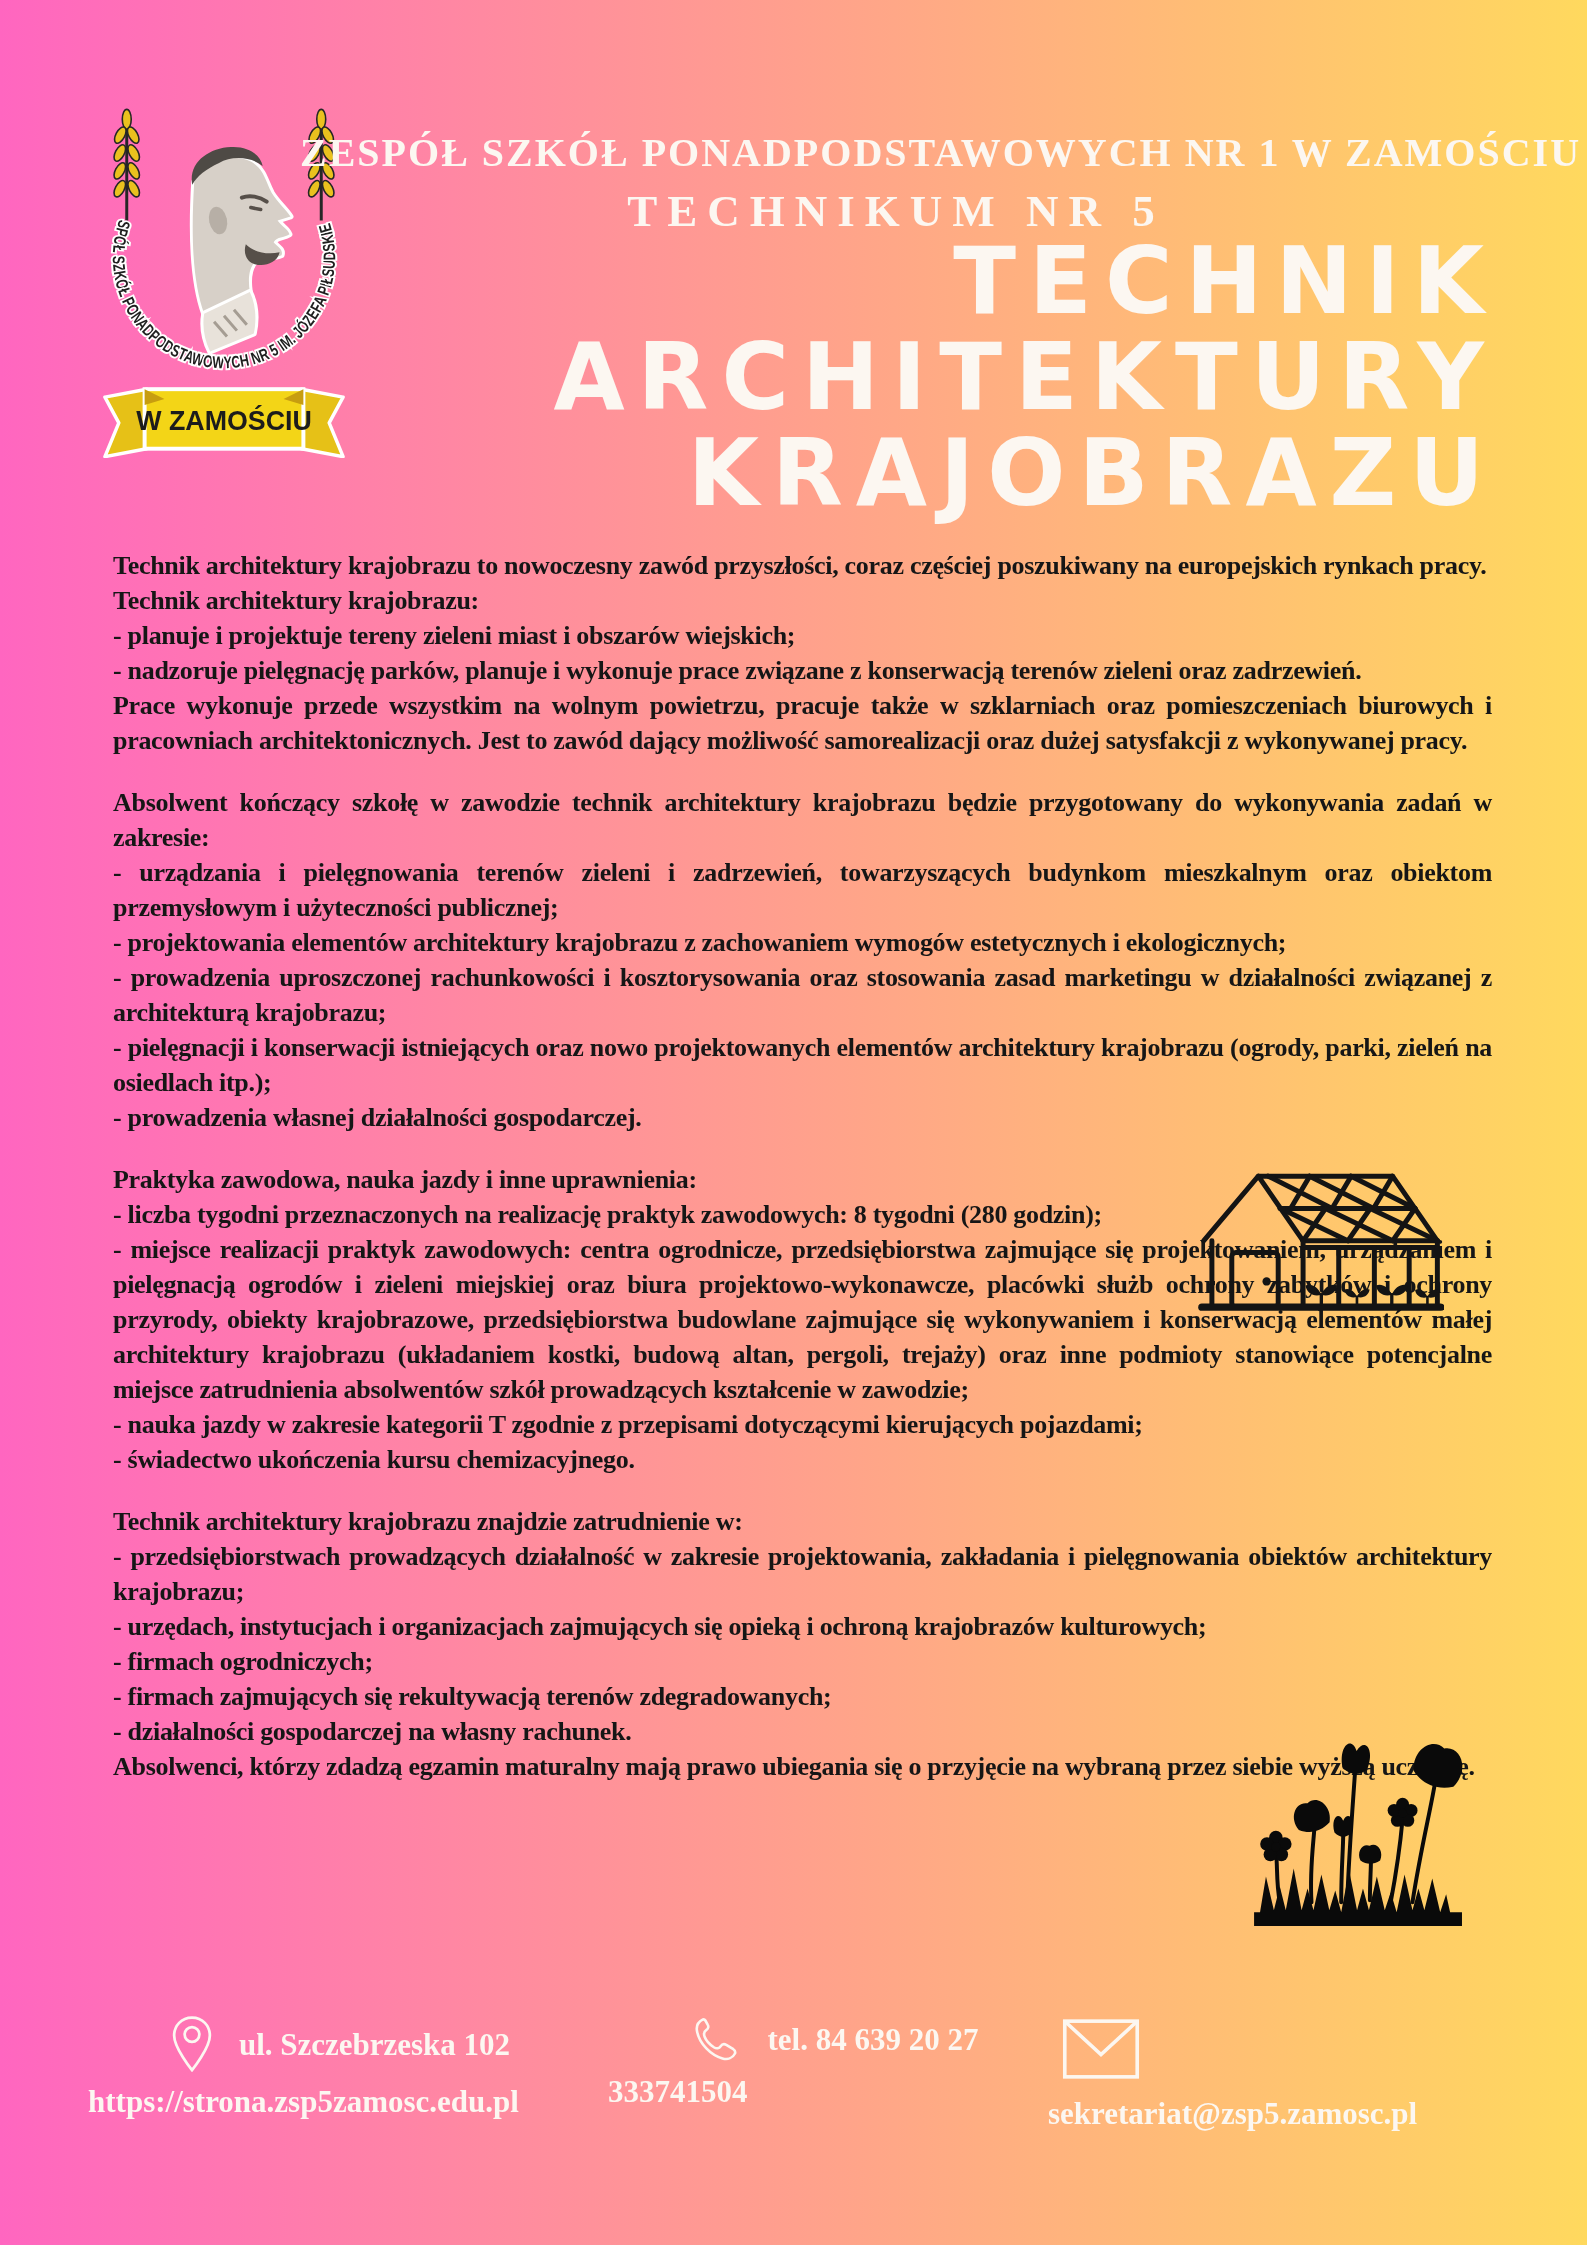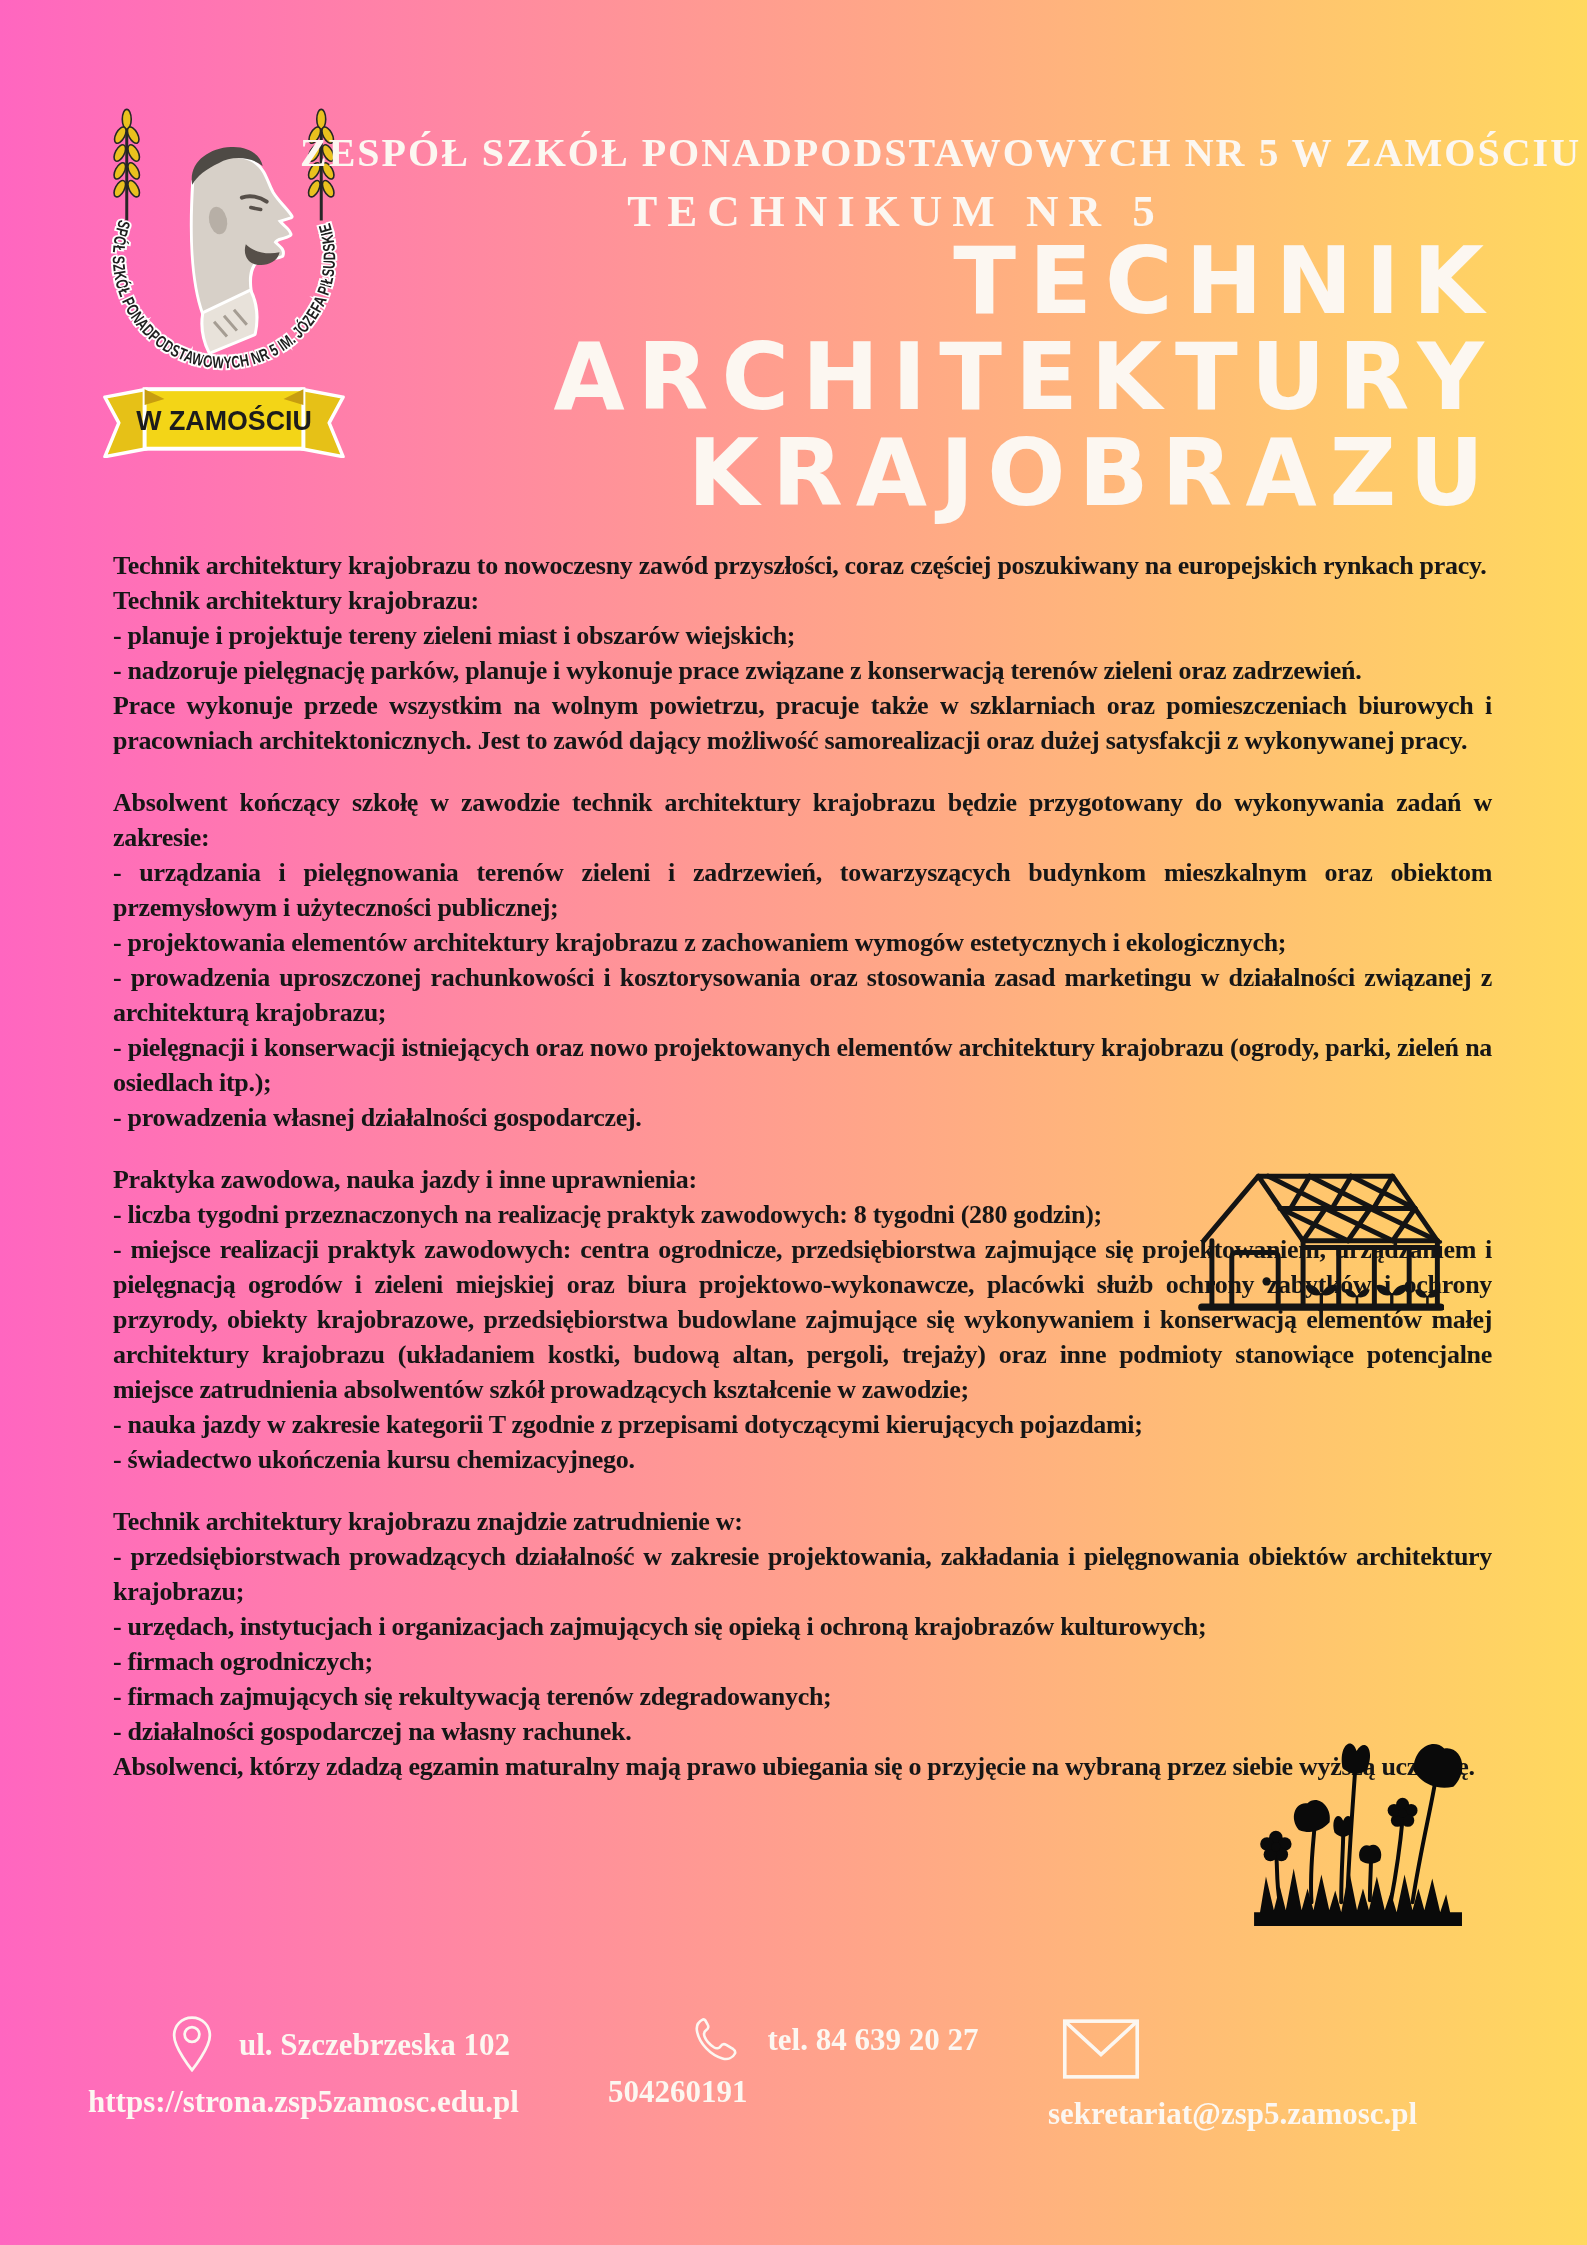--- a/index.html
+++ b/index.html
@@ -83,21 +83,21 @@
     <polygon points="10,292 52,284 52,344 10,352 24,318" fill="#e6c117" stroke="#ffffff" stroke-width="3.5" stroke-linejoin="round"></polygon>
     <polygon points="250,292 208,284 208,344 250,352 236,318" fill="#e6c117" stroke="#ffffff" stroke-width="3.5" stroke-linejoin="round"></polygon>
     <rect x="50" y="284" width="160" height="60" fill="#f3d517" stroke="#ffffff" stroke-width="4"></rect>
     <polygon points="50,284 70,294 50,300" fill="#c79d10"></polygon>
     <polygon points="210,284 190,294 210,300" fill="#c79d10"></polygon>
     <text x="130" y="325" text-anchor="middle" font-family="Liberation Sans, sans-serif" font-size="27" font-weight="bold" fill="#1c1c1c">W ZAMOŚCIU</text>
   </g>
 </svg>
 
 <div class="head-block">
-  <div class="head-line1">ZESPÓŁ SZKÓŁ PONADPODSTAWOWYCH NR 5 W ZAMOŚCIU</div>
+  <div class="head-line1">ZESPÓŁ SZKÓŁ PONADPODSTAWOWYCH NR 1 W ZAMOŚCIU</div>
   <div class="head-line2">TECHNIKUM NR 5</div>
 </div>
 
 <div class="big-title">
   <div class="tl">TECHNIK</div>
   <div class="tl">ARCHITEKTURY</div>
   <div class="tl">KRAJOBRAZU</div>
 </div>
 
 <div class="body-text">
@@ -213,21 +213,21 @@
   <div class="f-row">
     <svg width="52" height="52" viewBox="0 0 48 48">
       <path d="M12,5 C8,7 5.5,11 6.5,16 C8.5,27 19,38 30,41 C35,42.3 39.5,40.5 41.5,36.5
                C42,35 41.5,33.5 40,32.5 L33.5,28.5 C31.5,27.4 29.5,28 28.3,29.8 C27,31.8 24.5,32.3 22,30.7
                C18,28 15,25 13.5,21 C12.5,18.4 13.2,16 15.2,14.7 C16.9,13.6 17.4,11.5 16.3,9.8 L14.2,6
                C13.7,5.2 12.8,4.9 12,5 Z" fill="none" stroke="#fcf7f1" stroke-width="2.4" stroke-linejoin="round"></path>
     </svg>
     <span>tel. 84 639 20 27</span>
   </div>
   <div class="f-sub">
-    <span>504260191</span>
+    <span>333741504</span>
   </div>
 </div>
 
 <div class="footer-col fc3">
   <svg class="f-icon" width="78" height="62" viewBox="0 0 56 44">
     <rect x="2" y="2" width="52" height="40" fill="none" stroke="#fcf7f1" stroke-width="2.6"></rect>
     <path d="M3,3 L28,26 L53,3" fill="none" stroke="#fcf7f1" stroke-width="2.6"></path>
   </svg>
   <div class="f-sub">
     <a class="plain">sekretariat@zsp5.zamosc.pl</a>

